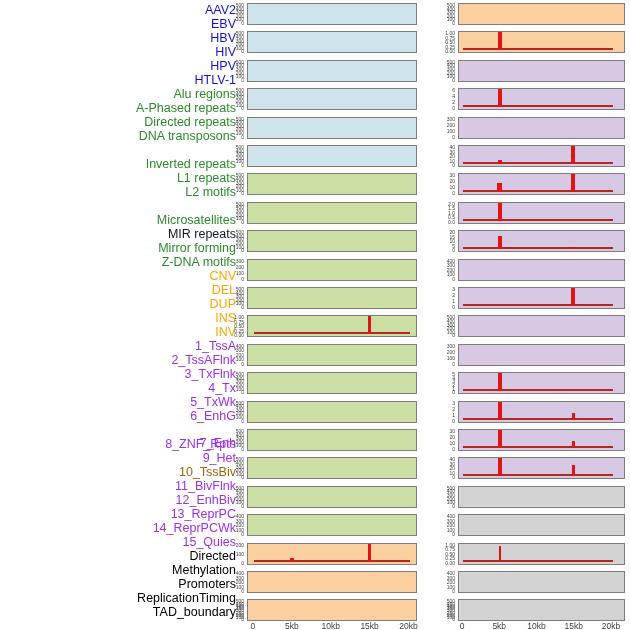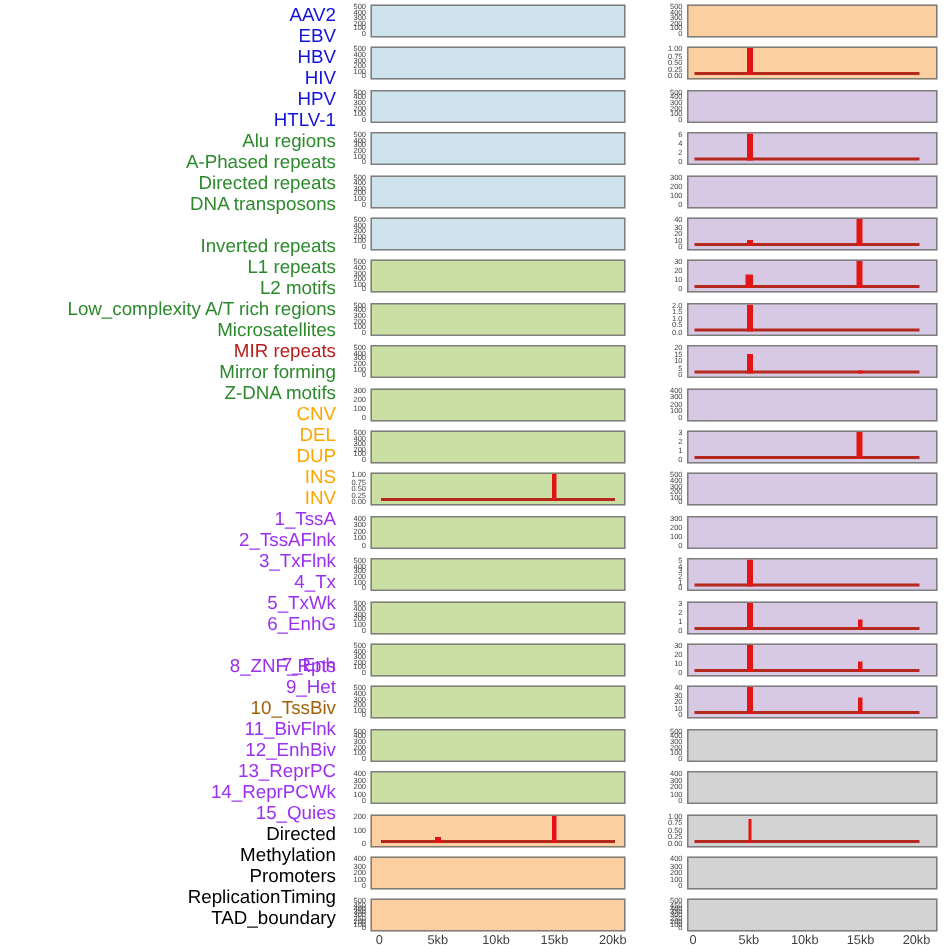--- a/index.html
+++ b/index.html
@@ -13,37 +13,36 @@
        white-space:nowrap;font-family:"Liberation Sans",sans-serif;}
   .xtick{position:absolute;transform:translateX(-50%);font-size:8.5px;line-height:9px;
        color:#3f3f3f;font-family:"Liberation Sans",sans-serif;white-space:nowrap;}
   .baseline{position:absolute;height:2px;bottom:2px;}
   .spike{position:absolute;bottom:2px;}
 </style>
 </head>
 <body>
 
 <div id="fig">
-  <div style="position:absolute;left:0;top:0;width:226px;height:630px;">
+  <div style="position:absolute;left:0;top:0;width:226px;height:630px;padding-left:12px;">
       <div class="feature-label" style="top: 3px; color: rgb(18, 18, 217);">AAV2</div>
       <div class="feature-label" style="top: 16.99px; color: rgb(18, 18, 217);">EBV</div>
       <div class="feature-label" style="top: 30.98px; color: rgb(18, 18, 217);">HBV</div>
       <div class="feature-label" style="top: 44.97px; color: rgb(18, 18, 217);">HIV</div>
       <div class="feature-label" style="top: 58.96px; color: rgb(18, 18, 217);">HPV</div>
       <div class="feature-label" style="top: 72.95px; color: rgb(18, 18, 217);">HTLV-1</div>
       <div class="feature-label" style="top: 86.94px; color: rgb(44, 138, 44);">Alu regions</div>
       <div class="feature-label" style="top: 100.93px; color: rgb(44, 138, 44);">A-Phased repeats</div>
       <div class="feature-label" style="top: 114.92px; color: rgb(44, 138, 44);">Directed repeats</div>
       <div class="feature-label" style="top: 128.91px; color: rgb(44, 138, 44);">DNA transposons</div>
       <div class="feature-label" style="top: 156.89px; color: rgb(44, 138, 44);">Inverted repeats</div>
       <div class="feature-label" style="top: 170.88px; color: rgb(44, 138, 44);">L1 repeats</div>
       <div class="feature-label" style="top: 184.87px; color: rgb(44, 138, 44);">L2 motifs</div>
-      <div class="feature-label" style="top: 198.86px; color: rgb(44, 138, 44);">Low_complexity A/T rich regions</div>
       <div class="feature-label" style="top: 212.85px; color: rgb(44, 138, 44);">Microsatellites</div>
-      <div class="feature-label" style="top: 226.84px; color: #b91c1c;">MIR repeats</div>
+      <div class="feature-label" style="top: 226.84px; color: #0f172a;">MIR repeats</div>
       <div class="feature-label" style="top: 240.83px; color: rgb(44, 138, 44);">Mirror forming</div>
       <div class="feature-label" style="top: 254.82px; color: rgb(44, 138, 44);">Z-DNA motifs</div>
       <div class="feature-label" style="top: 268.81px; color: rgb(255, 165, 0);">CNV</div>
       <div class="feature-label" style="top: 282.8px; color: rgb(255, 165, 0);">DEL</div>
       <div class="feature-label" style="top: 296.79px; color: rgb(255, 165, 0);">DUP</div>
       <div class="feature-label" style="top: 310.78px; color: rgb(255, 165, 0);">INS</div>
       <div class="feature-label" style="top: 324.77px; color: rgb(255, 165, 0);">INV</div>
       <div class="feature-label" style="top: 338.76px; color: rgb(155, 48, 240);">1_TssA</div>
       <div class="feature-label" style="top: 352.75px; color: rgb(155, 48, 240);">2_TssAFlnk</div>
       <div class="feature-label" style="top: 366.74px; color: rgb(155, 48, 240);">3_TxFlnk</div>

